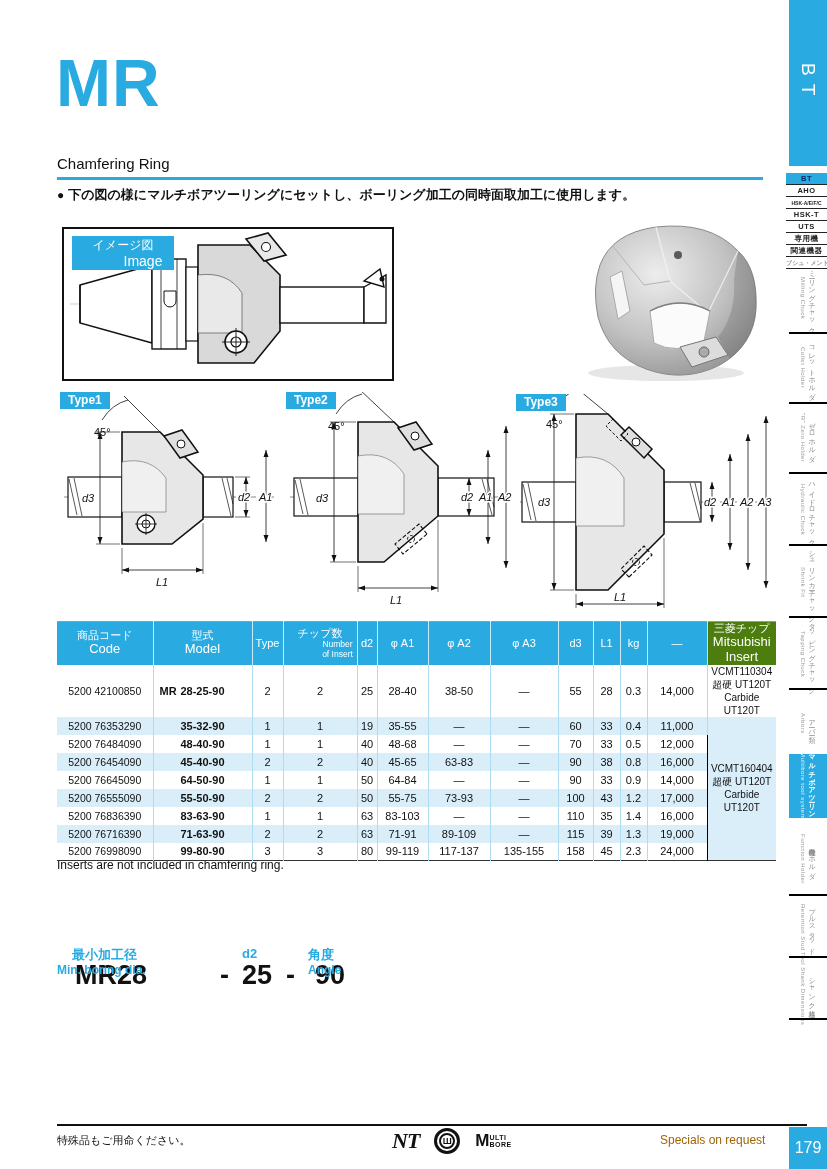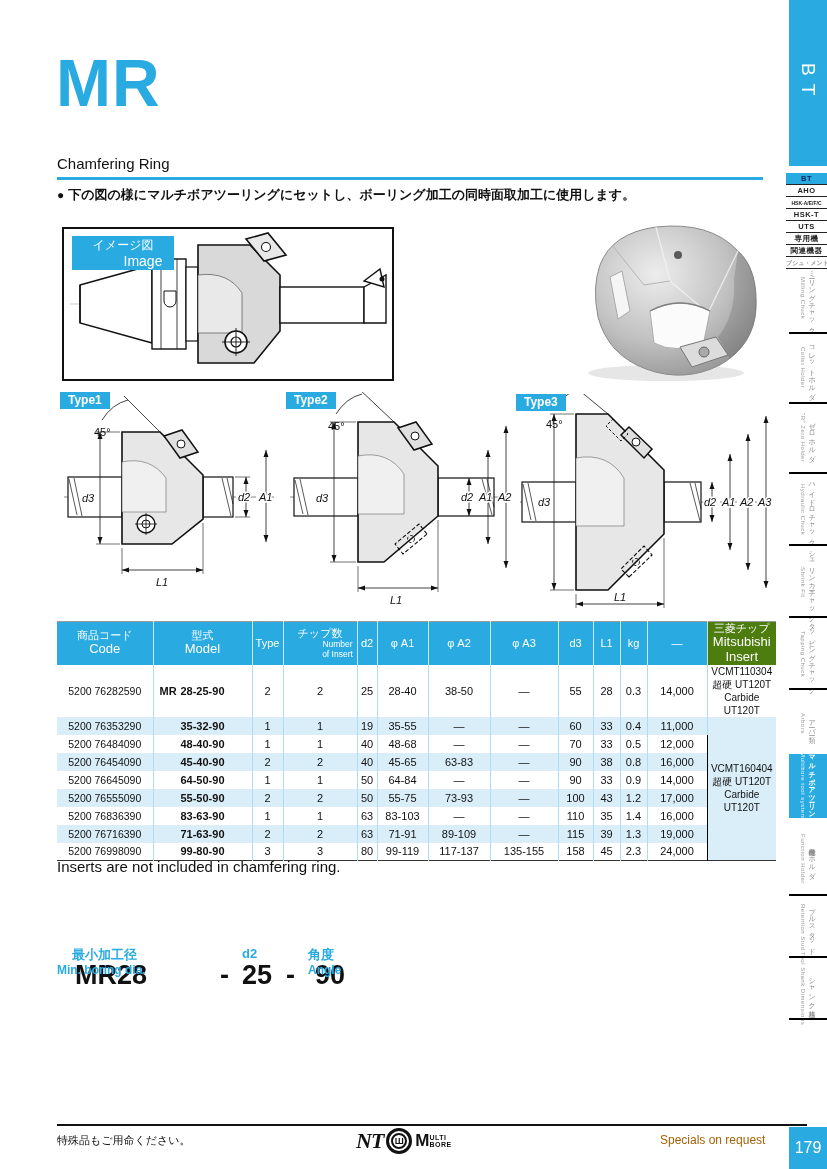--- a/index.html
+++ b/index.html
@@ -50,32 +50,32 @@
   .spec-table tr.alt td { background:#D9EEF9; }
   .spec-table td.model { font-weight:bold; position:relative; }
   .spec-table td.model .pfx { position:absolute; left:6px; top:50%; transform:translateY(-50%); }
   .spec-table td.code { font-size:10.5px; }
   .spec-table td.insert-cell { background:#fff; border-left:1.5px solid #000; border-right:none; font-size:10px; line-height:1.3; vertical-align:middle; }
   .spec-table tbody { border-bottom:1.5px solid #333; }
   .spec-table thead { border-top:1px solid #9a9a9a; }
 
   
   .note-ja { position:absolute; left:57px; top:838px; font-size:13px; font-weight:bold; }
-  .note-en { position:absolute; left:57px; top:858px; font-size:15px; }
+  .note-en { position:absolute; left:57px; top:858px; font-size:12px; }
   .ordering-title { position:absolute; left:57px; top:894px; width:234px; font-size:14px; font-weight:bold; color:#29ABE2; border-bottom:2px solid #29ABE2; padding-bottom:3px; }
   .ordering-code { position:absolute; left:57px; top:916px; width:320px; height:30px; font-size:27px; font-weight:bold; color:#111;margin-top:44px; }
   .oc { position:absolute; top:0; }
   .ord-label { position:absolute; font-size:13px; font-weight:bold; color:#29ABE2; }
   .ord-label-en { position:absolute; font-size:12px; font-weight:bold; color:#29ABE2; }
 
   
   .footer-line { position:absolute; left:57px; top:1124px; width:750px; height:2px; background:#111; }
   .footer-left { position:absolute; left:57px; top:1133px; font-size:11px; color:#111; }
   .footer-right { position:absolute; left:660px; top:1133px; font-size:12px; color:#a16207; }
-  .logo { position:absolute; left:356px; top:1128px; display:flex; align-items:center; }
+  .logo { position:absolute; left:392px; top:1128px; display:flex; align-items:center;gap:12px; }
   .logo .nt { font-size:22px; font-weight:bold; font-style:italic; font-family:"Liberation Serif", serif; letter-spacing:-1px; }
   .logo .ring { width:26px; height:26px; border:3px solid #111; border-radius:50%; margin:0 3px; display:flex; align-items:center; justify-content:center; }
   .logo .ring .inner { width:16px; height:16px; border:2px solid #111; border-radius:50%; display:flex; align-items:center; justify-content:center; font-size:9px; font-weight:bold; }
   .logo .mb { display:flex; align-items:center; }
   .logo .bigm { font-size:17px; font-weight:bold; }
   .logo .stack { display:flex; flex-direction:column; line-height:1; }
   .logo .stack span { font-size:7px; font-weight:bold; letter-spacing:.5px; }
   .page-badge { position:absolute; left:789px; top:1127px; width:38px; height:42px; background:#29ABE2; color:#fff; font-size:16px; display:flex; align-items:center; justify-content:center; }
 
   
@@ -335,21 +335,21 @@
             <span class="h-ja">—</span>
           </th>
         <th class="mits">
             <span class="h-ja">三菱チップ</span>
             <span class="h-en">Mitsubishi Insert</span>
           </th>
       </tr>
     </thead>
     <tbody>
         <tr class="first">
-          <td class="code">5200 76282590</td>
+          <td class="code">5200 42100850</td>
           <td class="model"><span class="pfx">MR</span><span>28-25-90</span></td>
           <td>2</td>
           <td>2</td>
           <td>25</td>
           <td>28-40</td>
           <td>38-50</td>
           <td>—</td>
           <td>55</td>
           <td>28</td>
           <td>0.3</td>

